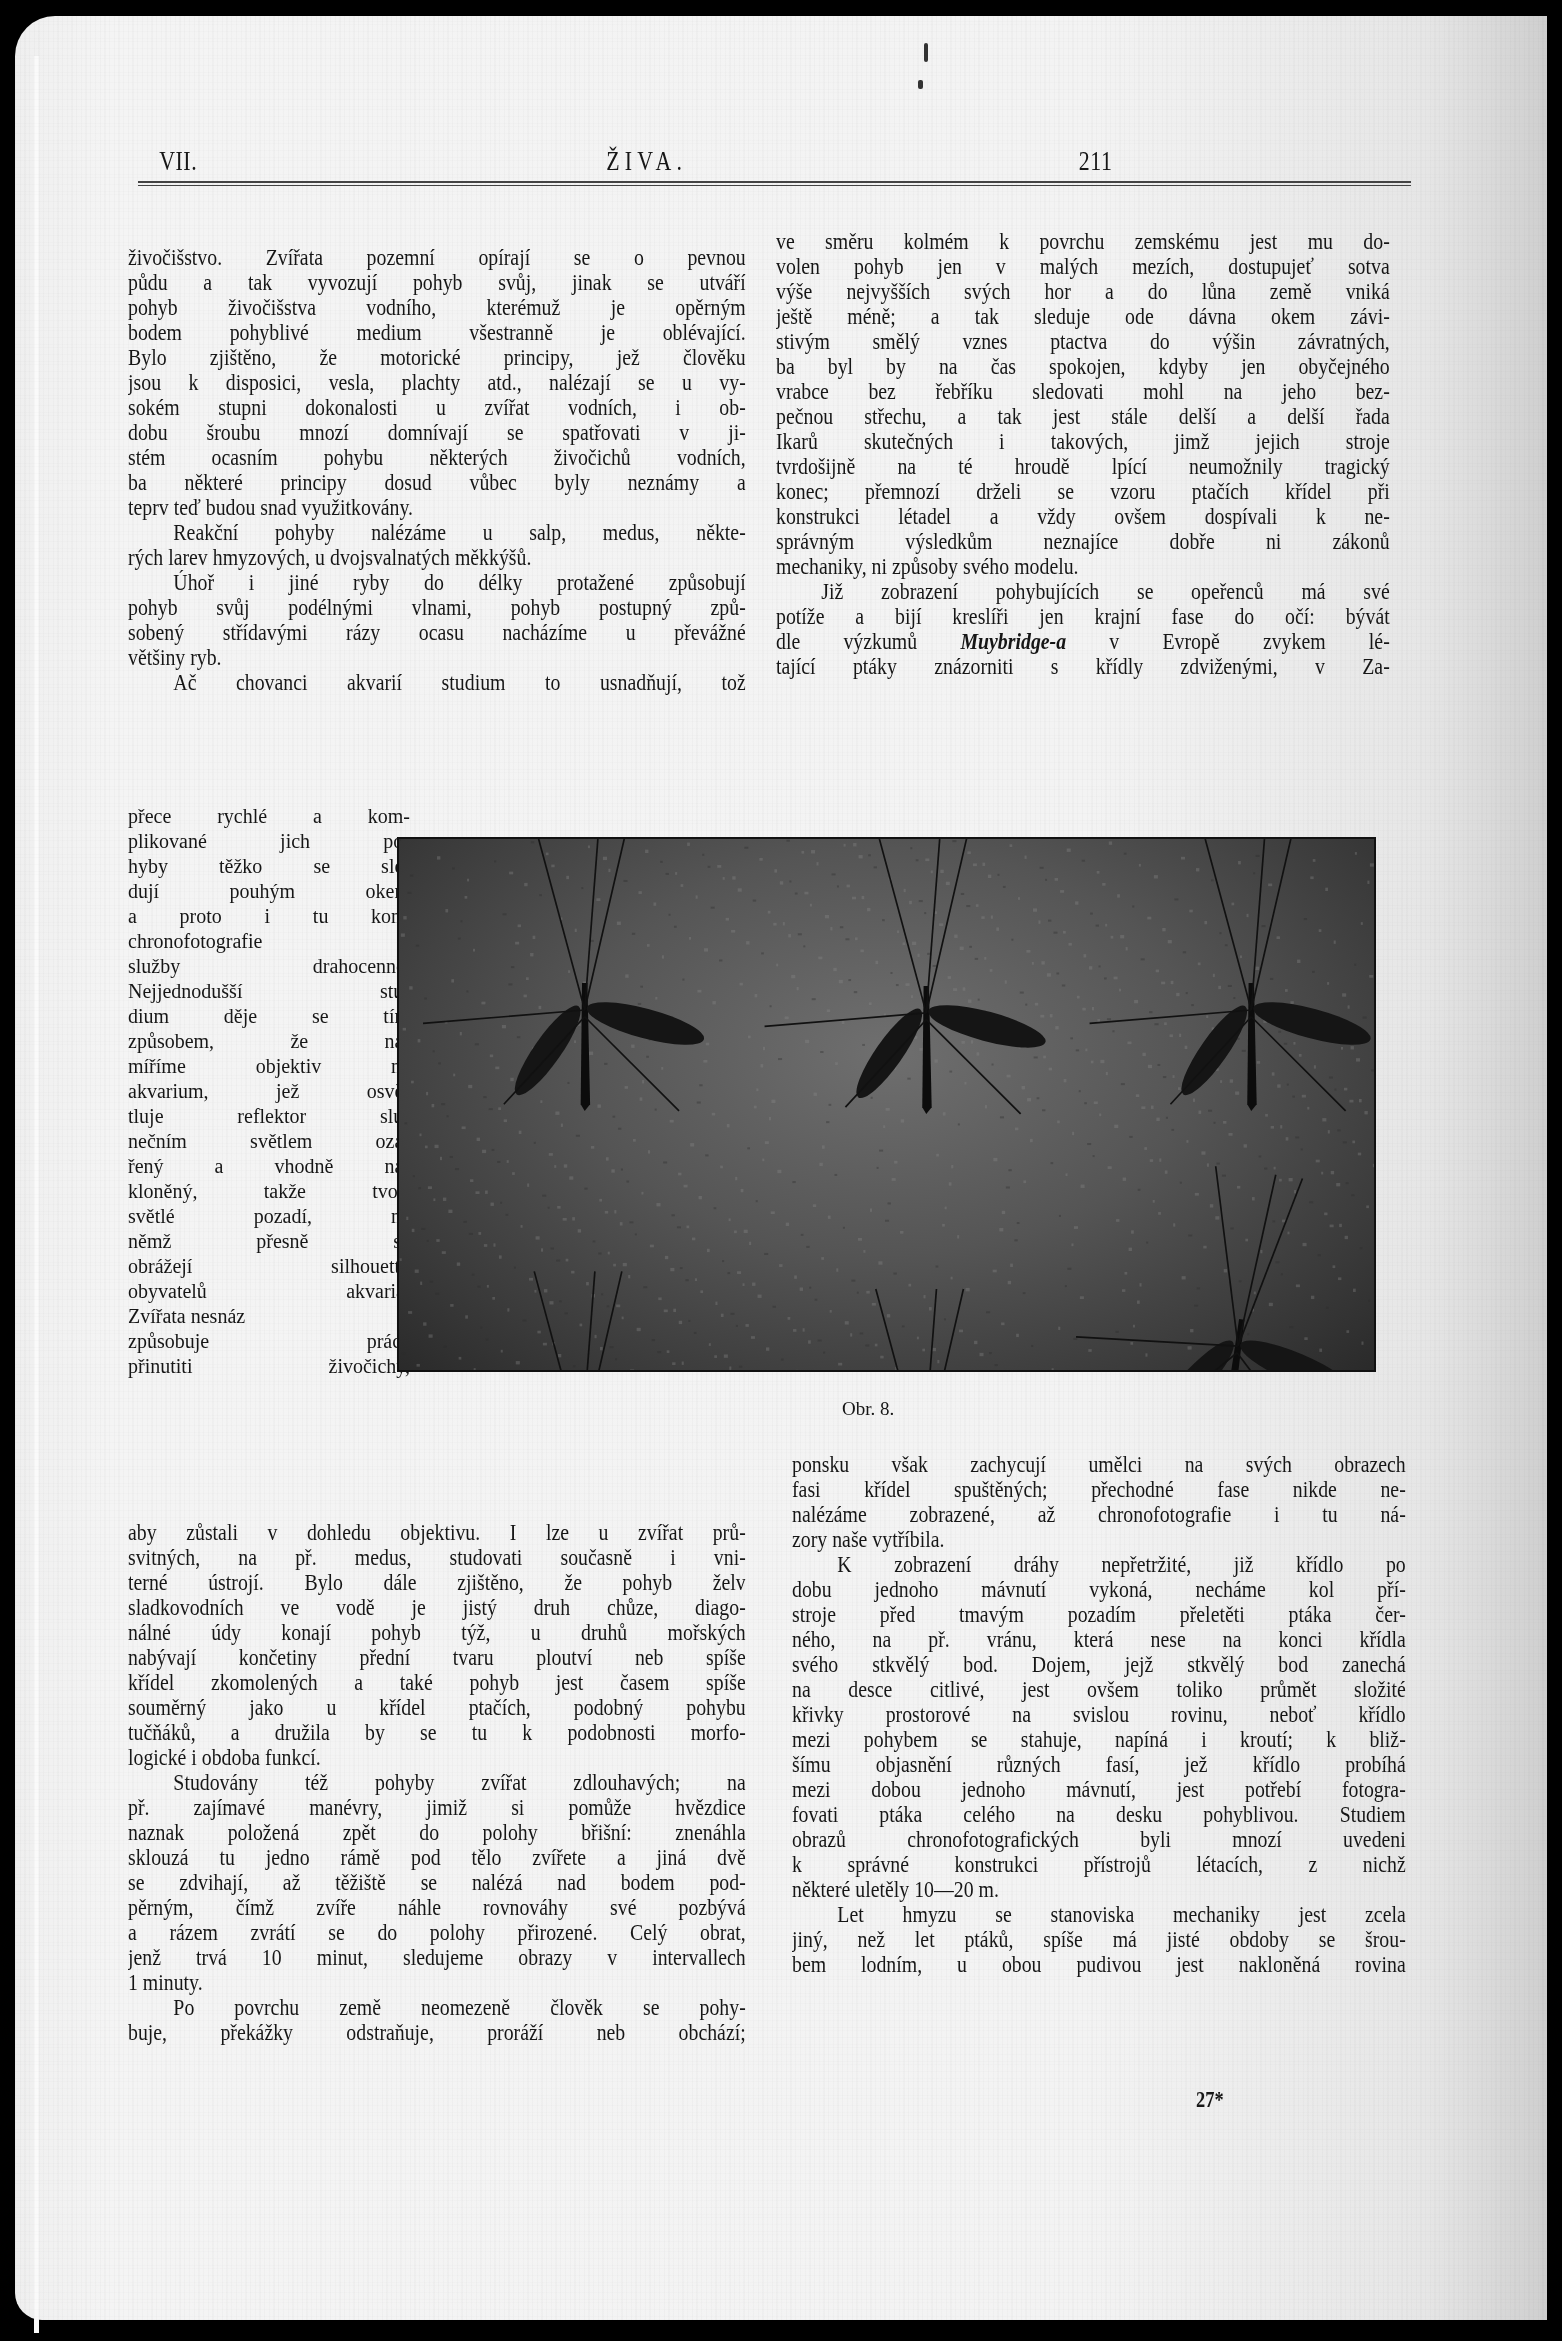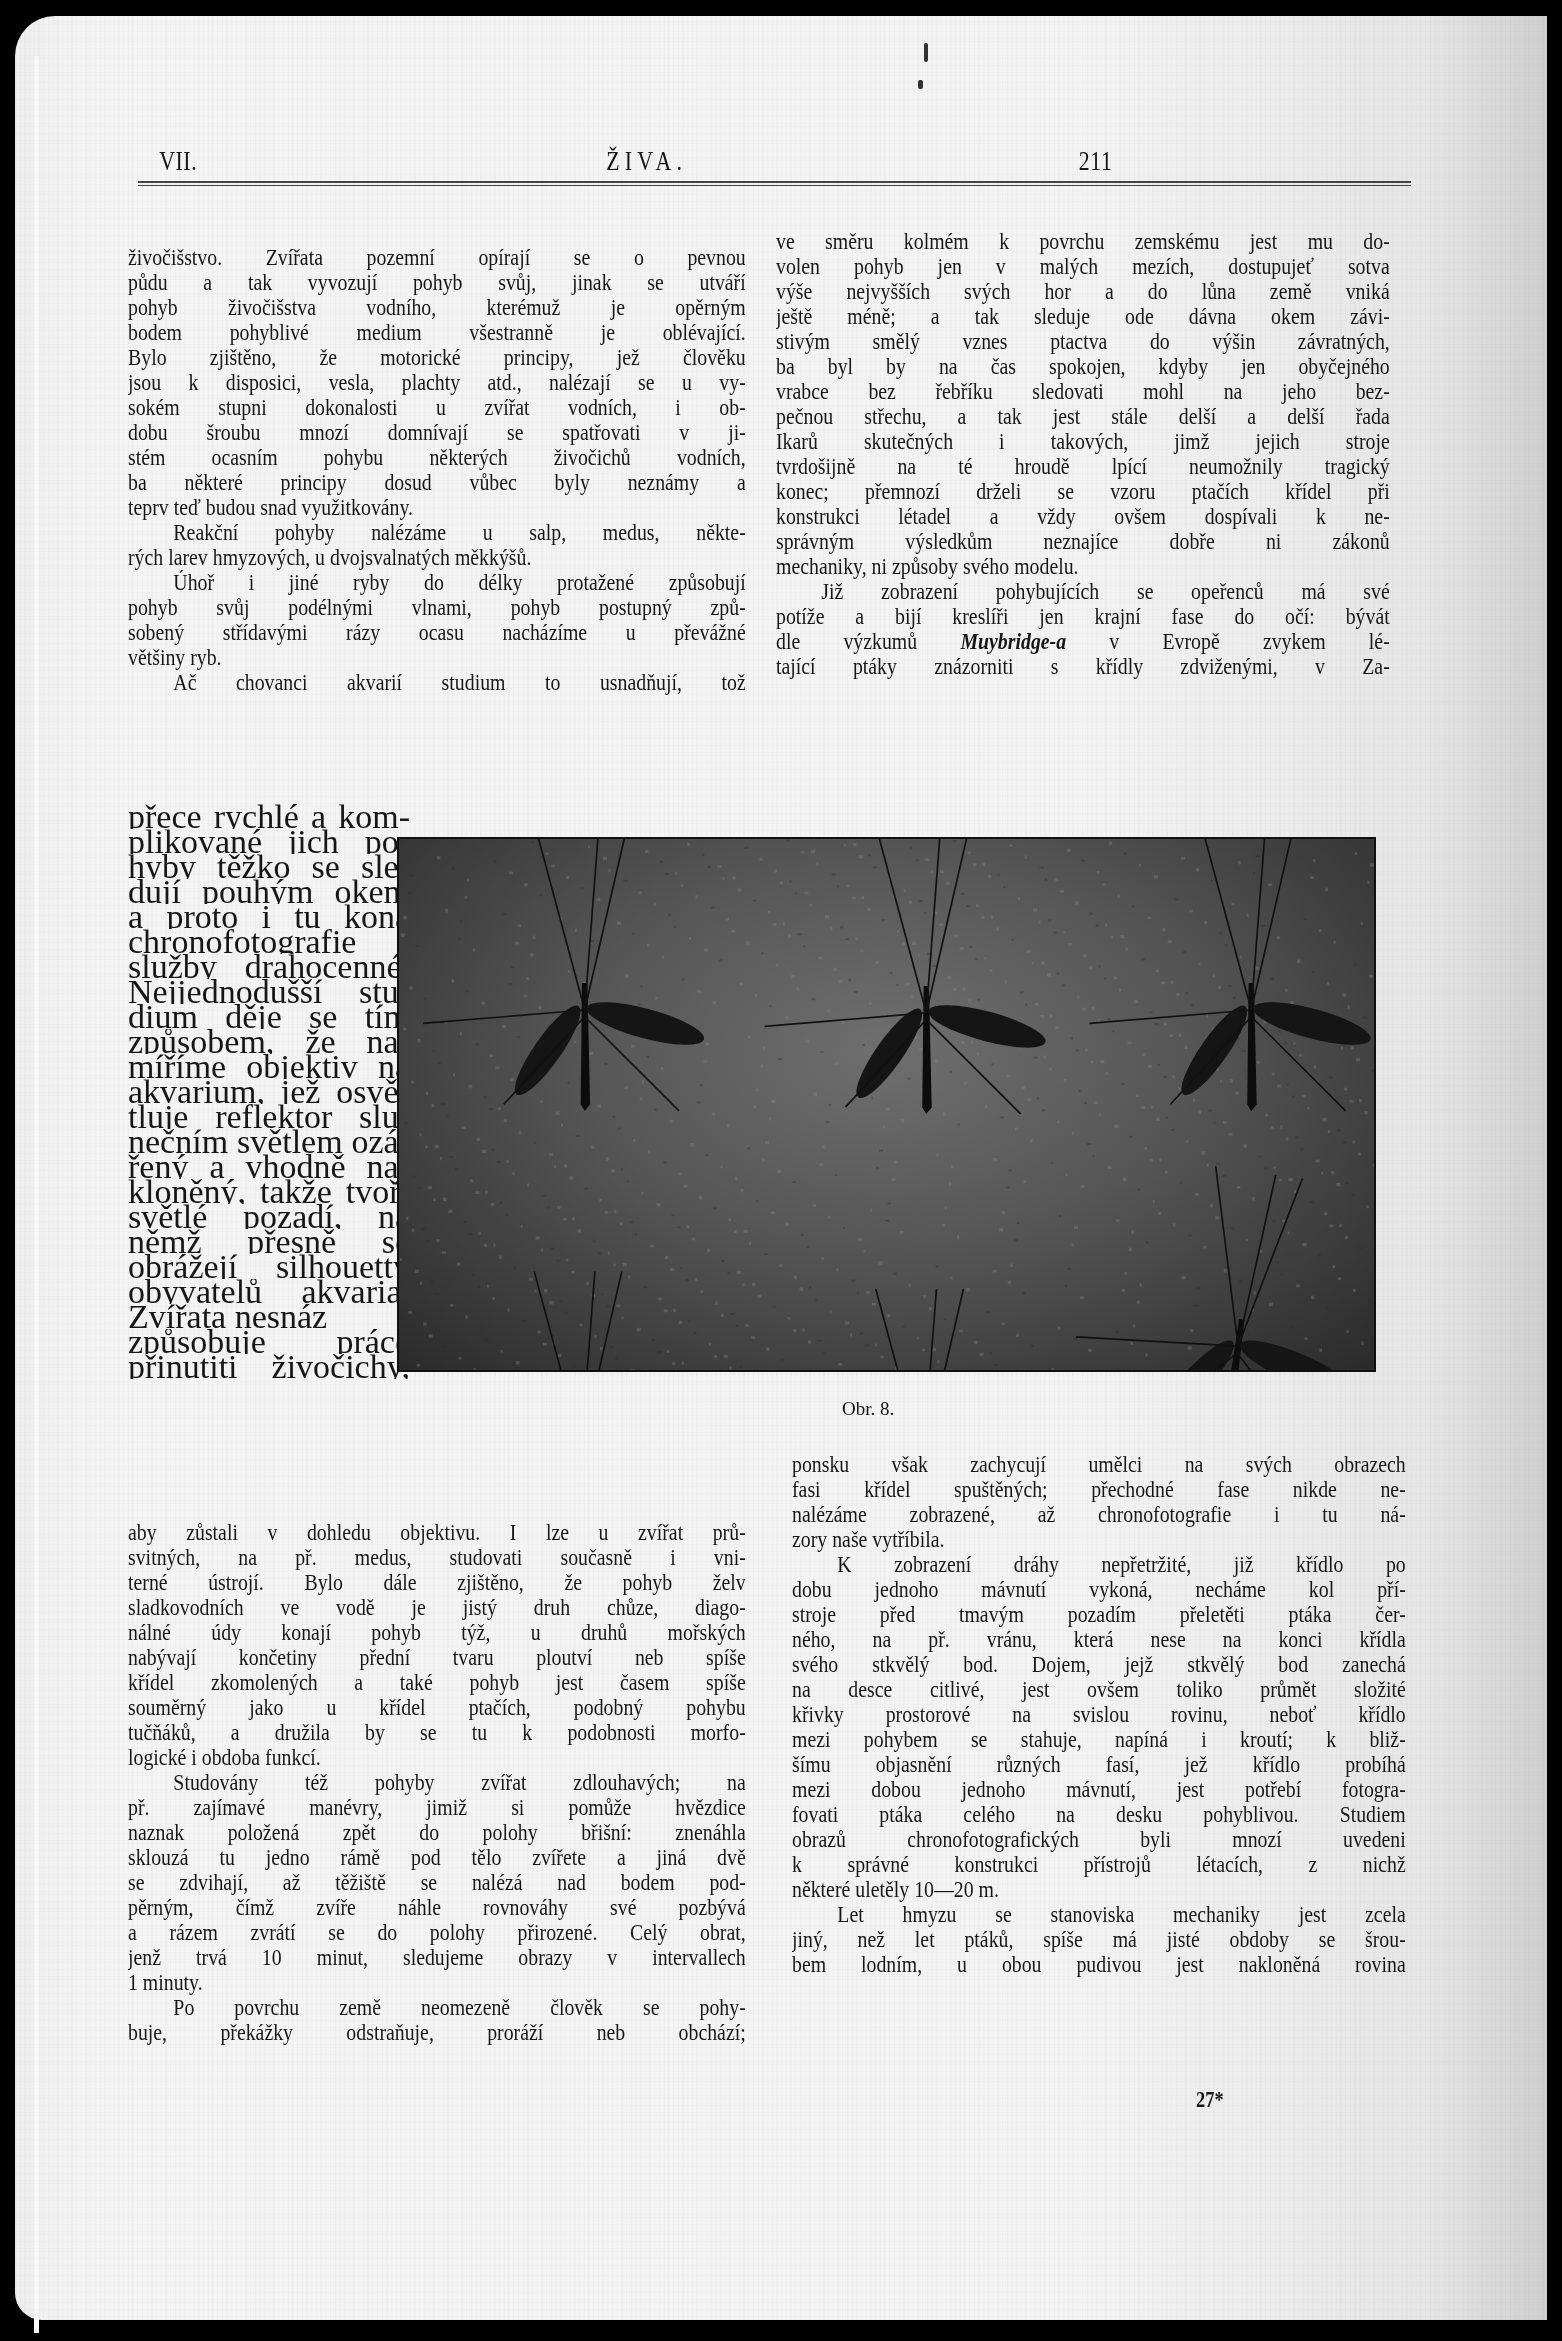--- a/index.html
+++ b/index.html
@@ -29,21 +29,21 @@
   .rh-page { position:absolute; left:1219px; top:13.5px; }
   .rule { position:absolute; left:138px; width:1273px; height:2px; background:#444; }
   .col {
     position:absolute; font-size:23.6px; line-height:25px;
     text-align:justify; hyphens:none;
   }
   .col .line { display:block; white-space:nowrap; text-align-last:justify; overflow:hidden; }
   .col .line.last { text-align-last:left; }
   .col .line.indent { padding-left:54px; }
   .col-left { left:128px; top:229px; width:618px;margin-top:16px; }
-  .col-left-narrow { left:128px; top:804px; width:282px; font-size:34px; }
+  .col-left-narrow { left:128px; top:804px; width:282px; font-size:20px; }
   .col-left-lower { left:128px; top:1520px; width:618px; }
   .col-right { left:768px; top:229px; width:614px;margin-left:8px; }
   .col-right-lower { left:792px; top:1452px; width:614px; }
   .condensed { display:block; transform:scaleX(0.84); transform-origin:left top; width:119%; }
   .wide-narrow { display:block; }
   .photo {
     position:absolute; left:397px; top:837px; width:975px; height:531px;
     background:
       radial-gradient(ellipse at 50% 40%, #6f6f6f 0%, #555 45%, #3a3a3a 80%, #2a2a2a 100%);
     border:2px solid #111;

